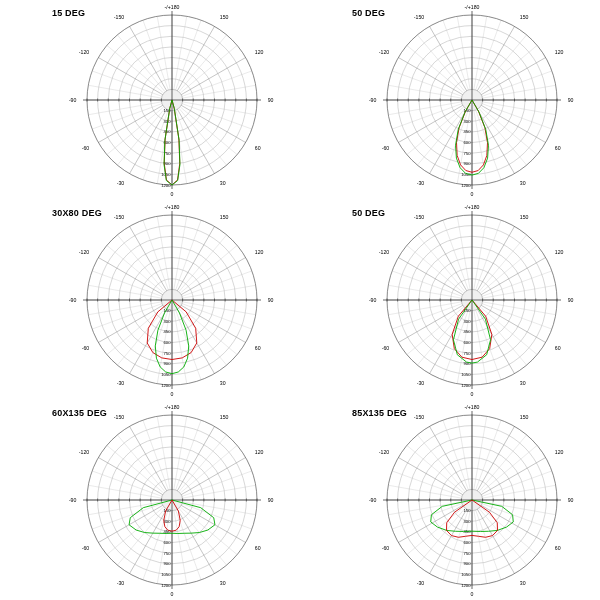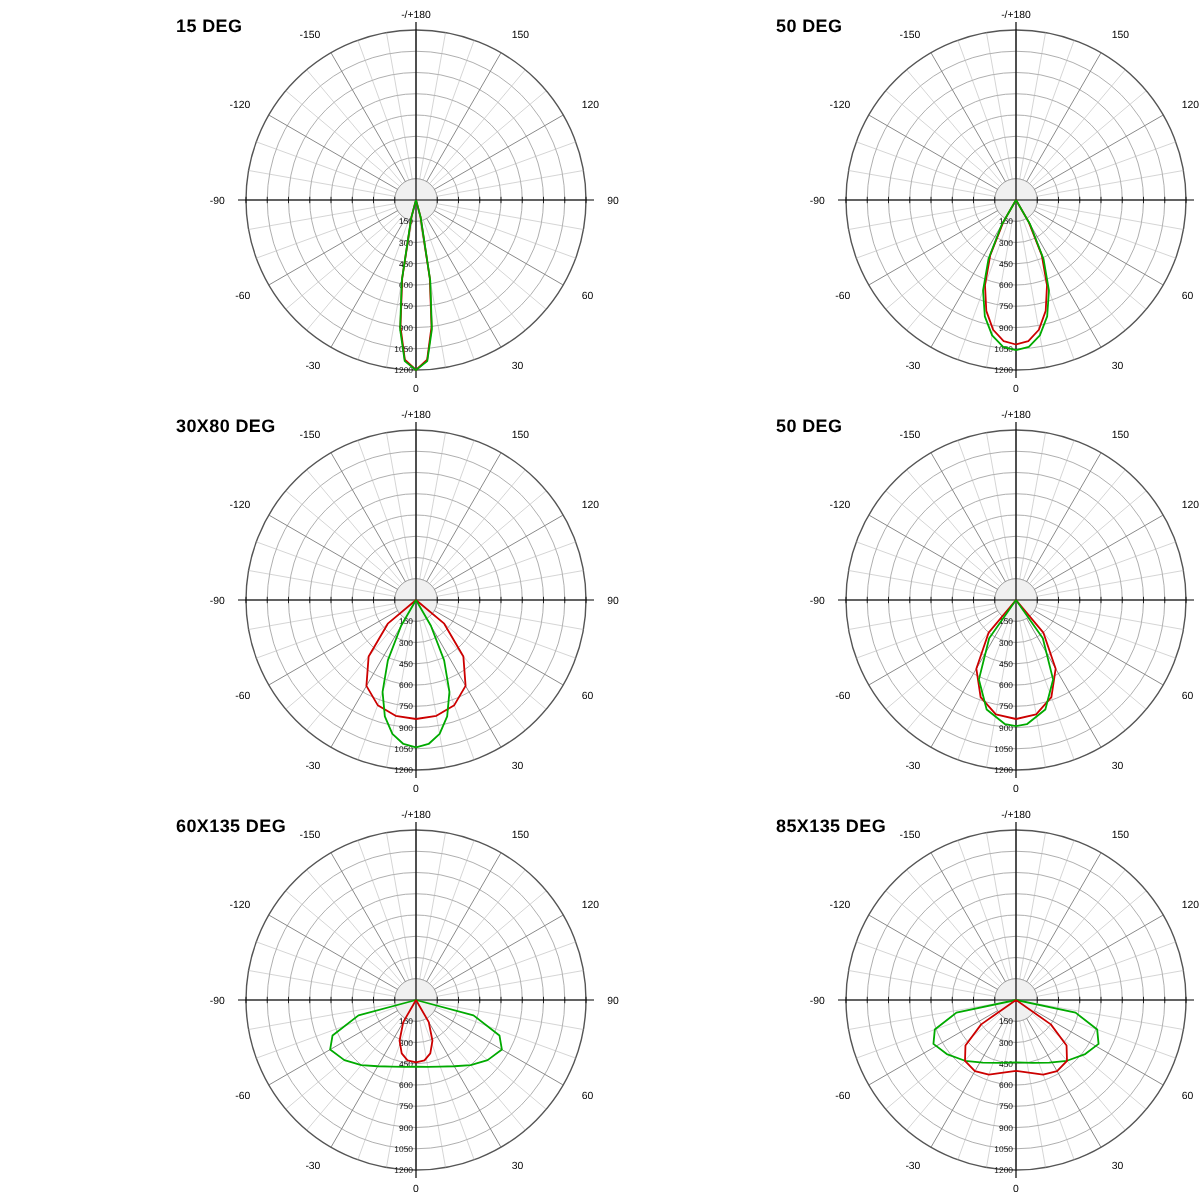--- a/index.html
+++ b/index.html
@@ -18,21 +18,20 @@
     display: grid;
     grid-template-columns: 300px 300px;
     grid-template-rows: 200px 200px 200px;
     width: 600px;
     height: 600px;
   }
   .cell {
     position: relative;
     width: 300px;
     height: 200px;
-    margin-left: 36px;
   }
   .cell-title {
     position: absolute;
     left: 52px;
     top: 8px;
     font-size: 9px;
     font-weight: bold;
     letter-spacing: 0.2px;
     white-space: nowrap;
   }

